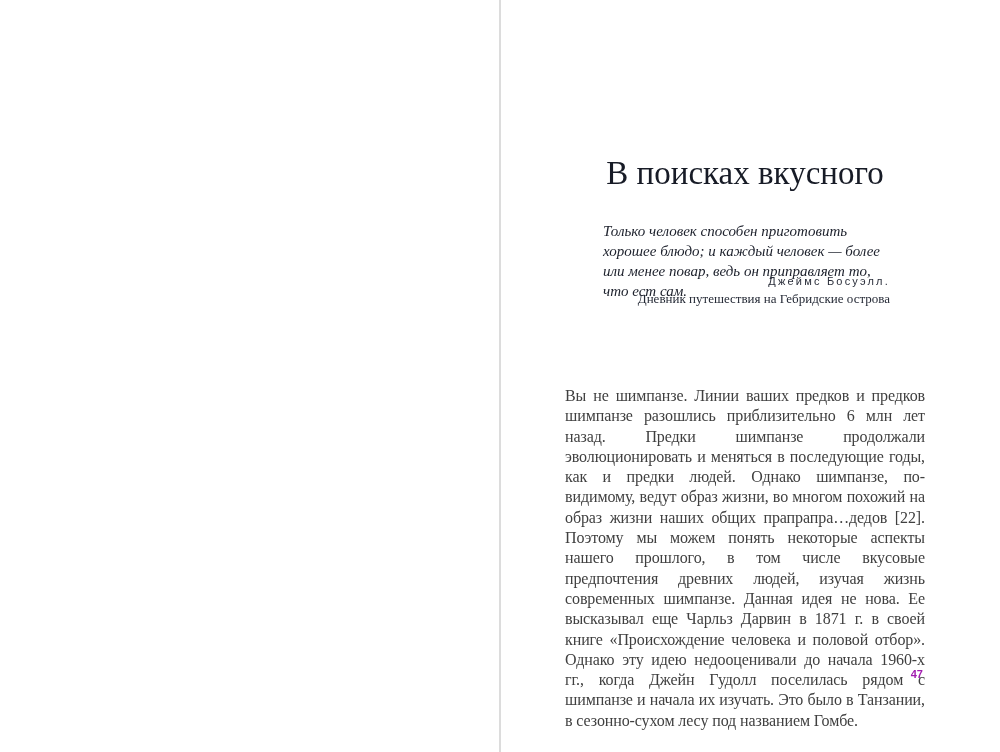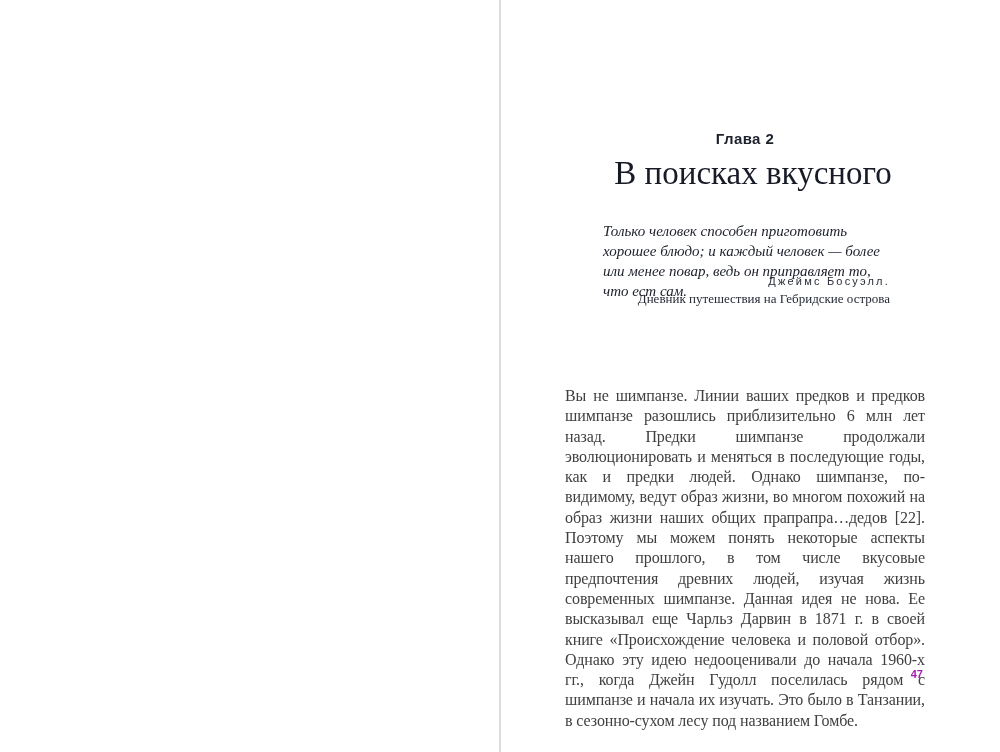--- a/index.html
+++ b/index.html
@@ -46,21 +46,21 @@
     text-align: center;
     font-family: "Liberation Sans", sans-serif;
     font-weight: 700;
     font-size: 15px;
     letter-spacing: 0.4px;
     color: #1d212c;
   }
   .chapter-title {
     position: absolute;
     top: 155px;
-    left: 8px;
+    left: 0;
     width: 100%;
     text-align: center;
     font-family: "Liberation Serif", serif;
     font-weight: 400;
     font-size: 33px;
     color: #171b26;
     white-space: nowrap;
   }
   .epigraph {
     position: absolute;
@@ -122,21 +122,20 @@
 <body>
 
 <div class="spread">
 
   <div class="left-page"></div>
 
   <div class="spine-divider"></div>
 
   <div class="right-page">
 
-    <div class="chapter-label">Глава 2</div>
 
     <div class="chapter-title">В поисках вкусного</div>
 
     <div class="epigraph">Только человек способен приготовить хорошее блюдо; и каждый человек — более или менее повар, ведь он приправляет то, что ест сам.</div>
 
     <div class="attribution">
       <div class="attribution-author">Джеймс Босуэлл.</div>
       <div class="attribution-source">Дневник путешествия на Гебридские острова</div>
     </div>
 

